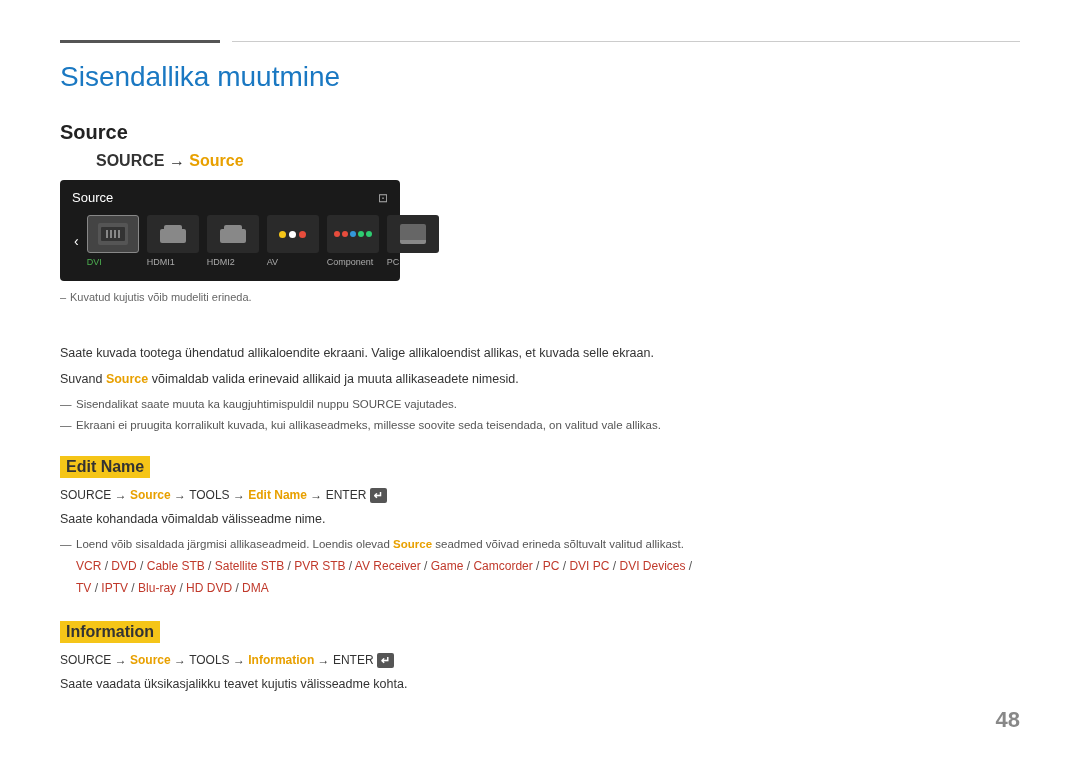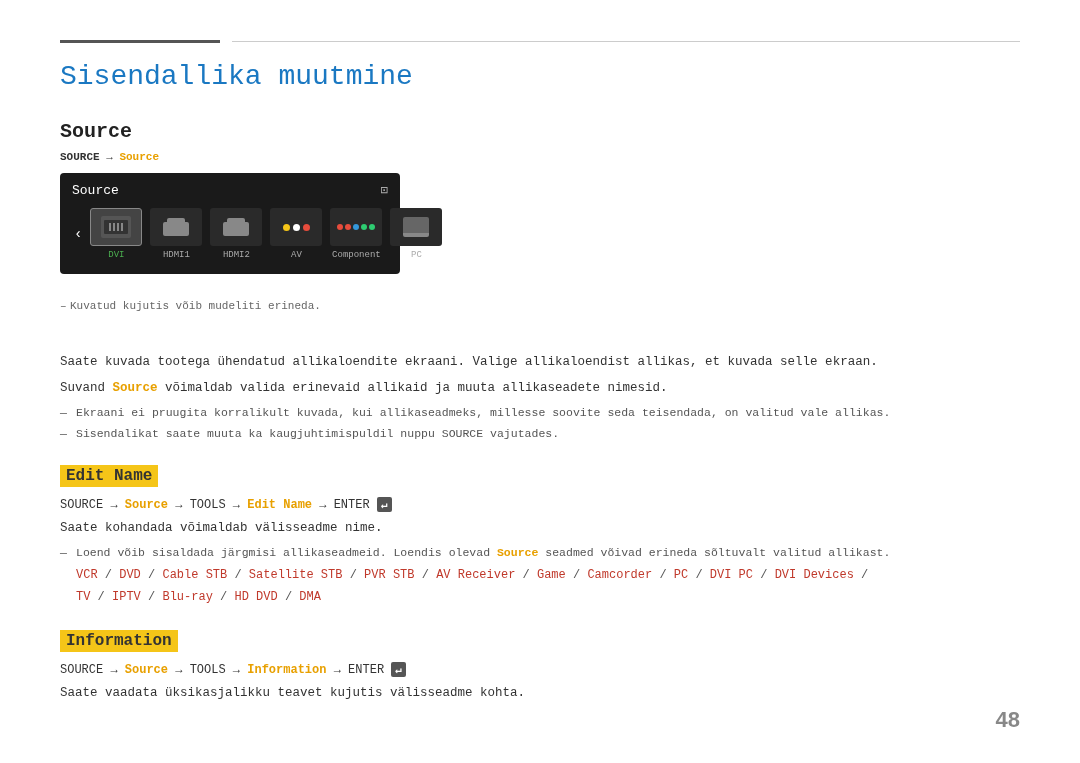--- a/index.html
+++ b/index.html
@@ -10,21 +10,20 @@
       width: 1080px;
       height: 763px;
       overflow: hidden;
       position: relative;
     }
     .page-container {
       padding: 40px 60px 40px 60px;
       display: flex;
       flex-direction: column;
       height: 100%;
-      font-family: Liberation Mono, monospace;
     }
     .top-rule {
       display: flex;
       align-items: center;
       margin-bottom: 18px;
     }
     .top-rule-left {
       width: 160px;
       height: 3px;
       background: #555;
@@ -53,24 +52,25 @@
       color: #1a78c2;
       margin-bottom: 28px;
     }
     .section-title {
       font-size: 20px;
       font-weight: 600;
       color: #222;
       margin-bottom: 8px;
     }
     .breadcrumb-line {
-      font-size: 11px;
+      font-size: 16px;
       color: #333;
       margin-bottom: 10px;
       font-weight: 600;
+      margin-left: 36px;
     }
     .breadcrumb-link {
       color: #e8a000;
     }
     .source-panel {
       background: #1a1a1a;
       border-radius: 4px;
       padding: 10px 12px 14px 12px;
       position: relative;
     }
@@ -102,21 +102,21 @@
     }
     .source-items {
       display: flex;
       gap: 8px;
       flex: 1;
       justify-content: center;
     }
     .source-item {
       display: flex;
       flex-direction: column;
-      align-items: center;
+      align-items: flex-start;
       gap: 4px;
     }
     .source-item-box {
       width: 52px;
       height: 38px;
       background: #2a2a2a;
       border-radius: 3px;
       display: flex;
       align-items: center;
       justify-content: center;
@@ -202,21 +202,21 @@
       border-radius: 50%;
     }
     .pc-icon {
       width: 26px;
       height: 20px;
       background: #666;
       border-radius: 2px;
       border-bottom: 4px solid #888;
     }
     .footnote {
-      margin-top: 26px;
+      margin-top: 10px;
       font-size: 11px;
       color: #666;
       padding-left: 10px;
       position: relative;
     }
     .footnote::before {
       content: '–';
       position: absolute;
       left: 0;
     }
@@ -386,22 +386,22 @@
       </div>
 
       <div class="footnote">Kuvatud kujutis võib mudeliti erineda.</div>
     </div>
 
     <div class="right-column">
       <p class="right-text">Saate kuvada tootega ühendatud allikaloendite ekraani. Valige allikaloendist allikas, et kuvada selle ekraan.</p>
       <p class="right-text">
         Suvand <span class="source-link">Source</span> võimaldab valida erinevaid allikaid ja muuta allikaseadete nimesid.
       </p>
+      <p class="right-note">Sisendalikat saate muuta ka kaugjuhtimispuldil nuppu SOURCE vajutades.</p>
       <p class="right-note">Ekraani ei pruugita korralikult kuvada, kui allikaseadmeks, millesse soovite seda teisendada, on valitud vale allikas.</p>
-      <p class="right-note">Sisendalikat saate muuta ka kaugjuhtimispuldil nuppu SOURCE vajutades.</p>
 
       <div>
         <div class="highlight-box">Edit Name</div>
         <p class="cmd-line">
           SOURCE → <span class="source-link">Source</span> → TOOLS → <span class="source-link">Edit Name</span> → ENTER <span class="enter-icon">↵</span>
         </p>
         <p class="right-text">Saate kohandada võimaldab välisseadme nime.</p>
         <p class="right-note">
           Loend võib sisaldada järgmisi allikaseadmeid. Loendis olevad <span class="source-link">Source</span> seadmed võivad erineda sõltuvalt valitud allikast.
         </p>

